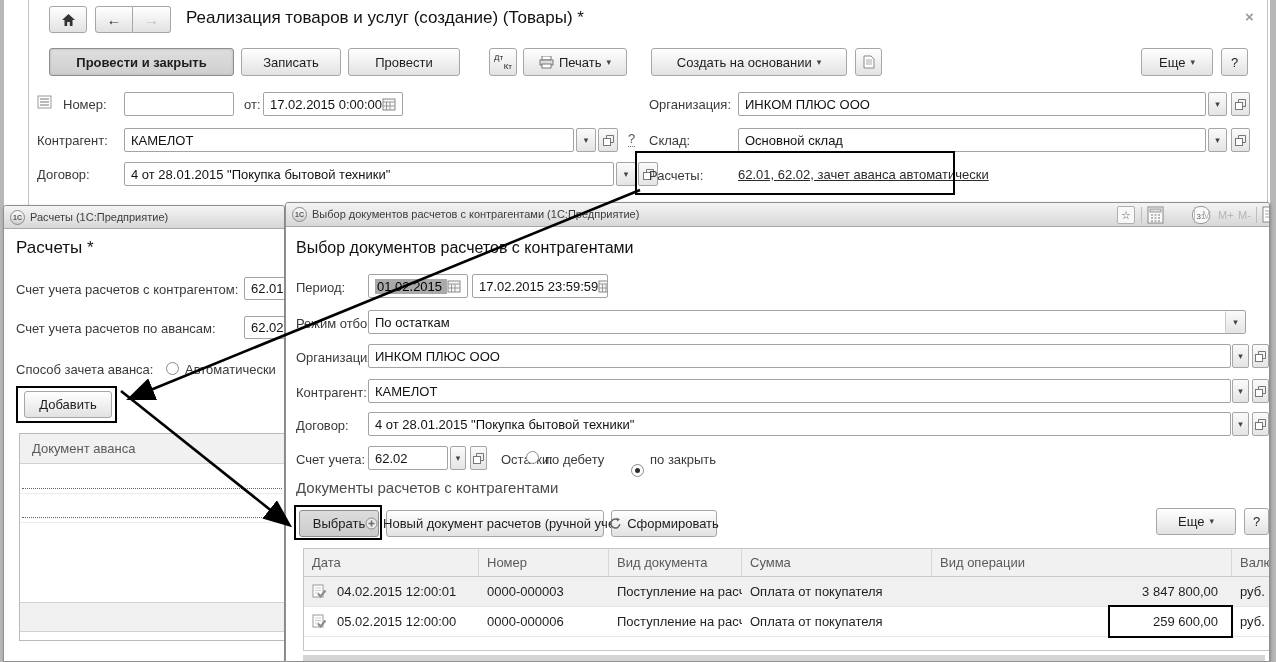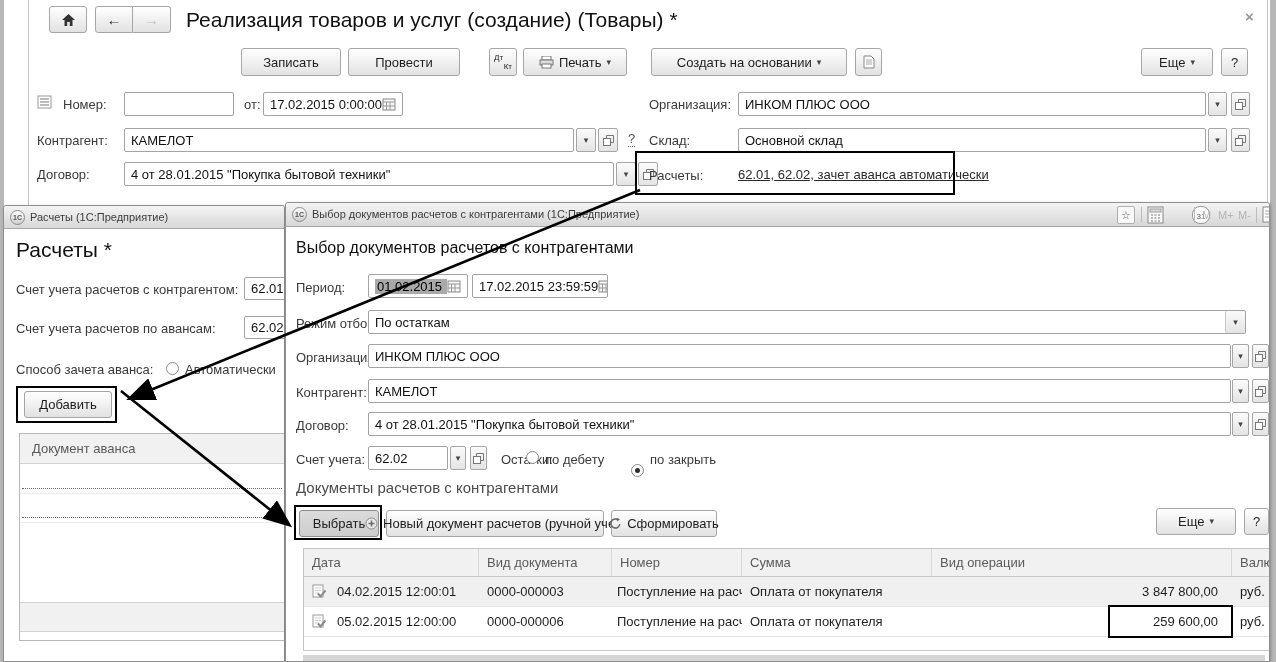--- a/index.html
+++ b/index.html
@@ -35,21 +35,21 @@
   .btn.sel-pressed { background:linear-gradient(#dcdcdc,#cccccc); border-color:#8d8d8d; font-weight:normal; }
   .minibtn { display:flex; align-items:center; justify-content:center;
              background:linear-gradient(#fbfbfb,#e4e4e4); border:1px solid #a6a6a6; border-radius:2px; }
   .caret { font-size:9px; color:#444; line-height:1; }
   .grayed { color:#b5b5b5; }
 
   
   .field { background:#fff; border:1px solid #a3a3a3; border-radius:2px; font-size:13px; color:#111;
            padding:0 6px; display:flex; align-items:center; overflow:hidden; white-space:nowrap; }
   .lbl { font-size:13px; color:#3a3a3a; white-space:nowrap; }
-  .heading { font-size:21px; color:#111; white-space:nowrap; }
+  .heading { font-size:17px; color:#111; white-space:nowrap; }
   .selection { background:#a9a9a9; color:#000; padding:0 2px; }
   .link { font-size:13px; color:#2b2b2b; text-decoration:underline; white-space:nowrap; }
   .helpq { font-size:13px; color:#555; border-bottom:1px dotted #777; }
 
   
   .radio { width:13px; height:13px; border:1px solid #8a8a8a; border-radius:50%; background:#fff; position:relative; }
   .radio.on:after { content:""; position:absolute; left:3px; top:3px; width:5px; height:5px; border-radius:50%; background:#2e2e2e; }
 
   
   .thead { background:#f1f1f1; color:#5a5a5a; font-size:13px; }
@@ -95,20 +95,23 @@
       <div class="btn" style="width:38px;height:27px;border-radius:3px 0 0 3px;">
         <span style="font-size:15px;color:#333;">←</span>
       </div>
       <div class="btn" style="width:38px;height:27px;border-radius:0 3px 3px 0;border-left:none;">
         <span style="font-size:15px;color:#bdbdbd;">→</span>
       </div>
     </div>
     <div class="abs heading" style="left:157px;top:8px;">Реализация товаров и услуг (создание) (Товары) *</div>
     <div class="abs" style="left:1216px;top:8px;font-size:15px;color:#9a9a9a;font-weight:bold;">×</div>
 
+    <div class="abs btn pressed" style="left:20px;top:48px;width:185px;height:28px;">
+      <span>Провести и закрыть</span>
+    </div>
     <div class="abs btn" style="left:212px;top:48px;width:100px;height:28px;">
       <span>Записать</span>
     </div>
     <div class="abs btn" style="left:319px;top:48px;width:112px;height:28px;">
       <span>Провести</span>
     </div>
     <div class="abs btn" style="left:460px;top:48px;width:28px;height:28px;flex-direction:column;gap:0;line-height:9px;font-size:8px;">
       <span style="align-self:flex-start;padding-left:4px;">Дт</span>
       <span style="align-self:flex-end;padding-right:4px;">Кт</span>
     </div>
@@ -426,22 +429,22 @@
       <span>Еще</span>
       <span class="caret">▾</span>
     </div>
     <div class="abs btn" style="left:958px;top:305px;width:25px;height:27px;">
       <span>?</span>
     </div>
 
     <div class="abs dtable" style="left:17px;top:345px;width:1005px;height:103px;">
       <div class="thead">
         <div class="cell c0">Дата</div>
+        <div class="cell c1">Номер</div>
         <div class="cell c2">Вид документа</div>
-        <div class="cell c1">Номер</div>
         <div class="cell c4">Сумма</div>
         <div class="cell c3">Вид операции</div>
         <div class="cell c5" style="border-right:none;">Валю</div>
       </div>
       <div class="trow current">
         <div class="cell c0">
           <span class="iconbox" style="margin-right:10px;">
             <svg width="15" height="15" viewBox="0 0 15 15">
                 <rect x="1" y="1" width="10" height="12" fill="#fff" stroke="#999"></rect>
                 <path d="M3 4h6M3 6.5h6M3 9h4" stroke="#ccc"></path>

